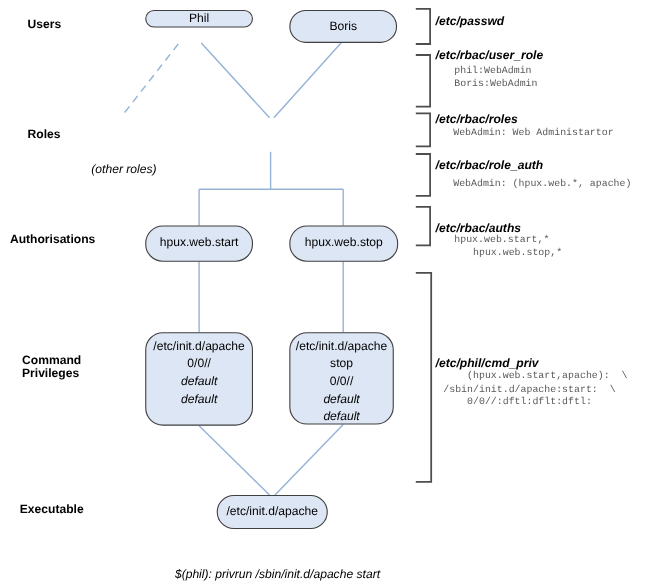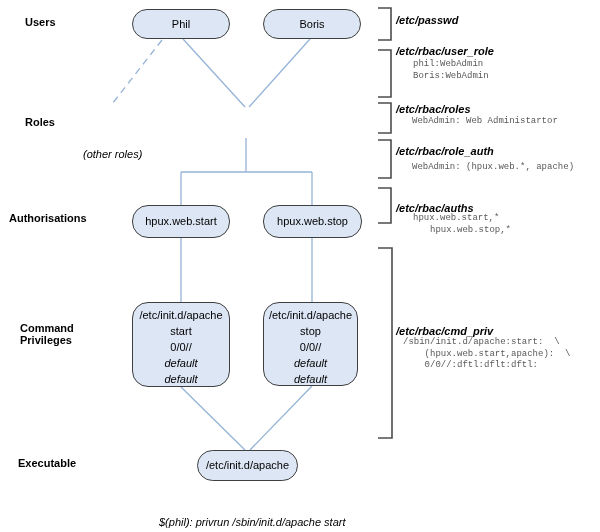--- a/index.html
+++ b/index.html
@@ -65,28 +65,27 @@
   <div class="row-label" style="left:25px;top:16px;">Users</div>
   <div class="row-label" style="left:25px;top:116px;">Roles</div>
   <div class="row-label italic" style="left:83px;top:115px;margin-top:33px;">(other roles)</div>
   <div class="row-label" style="left:9px;top:212px;">Authorisations</div>
   <div class="row-label" style="left:20px;top:322px;">
     <span style="display:block;text-align:center;">Command</span>
     <span style="display:block;">Privileges</span>
   </div>
   <div class="row-label" style="left:18px;top:457px;">Executable</div>
 
-  <div class="node pill" style="left:132px;top:9px;width:98px;height:30px;">Phil</div>
+  <div class="node pill" style="left:132px;top:9px;width:98px;height:16px;">Phil</div>
   <div class="node pill" style="left:263px;top:9px;width:98px;height:30px;">Boris</div>
   <div class="node pill" style="left:132px;top:205px;width:98px;height:33px;">hpux.web.start</div>
   <div class="node pill" style="left:263px;top:205px;width:99px;height:33px;">hpux.web.stop</div>
 
   <div class="node box" style="left:132px;top:302px;width:98px;height:85px;">
     <span class="bline">/etc/init.d/apache</span>
-    <span class="bline">start</span>
     <span class="bline">0/0//</span>
     <span class="bline italic">default</span>
     <span class="bline italic">default</span>
   </div>
   <div class="node box" style="left:263px;top:302px;width:95px;height:84px;">
     <span class="bline">/etc/init.d/apache</span>
     <span class="bline">stop</span>
     <span class="bline">0/0//</span>
     <span class="bline italic">default</span>
     <span class="bline italic">default</span>
@@ -101,18 +100,18 @@
 
   <div class="filelabel" style="left:396px;top:103px;">/etc/rbac/roles</div>
   <div class="fileentries" style="left:412px;top:116px;"><span style="display:block;">WebAdmin: Web Administartor</span></div>
 
   <div class="filelabel" style="left:396px;top:145px;">/etc/rbac/role_auth</div>
   <div class="fileentries" style="left:412px;top:162px;"><span style="display:block;">WebAdmin: (hpux.web.*, apache)</span></div>
 
   <div class="filelabel" style="left:396px;top:202px;">/etc/rbac/auths</div>
   <div class="fileentries" style="left:413px;top:213px;"><span style="display:block;">hpux.web.start,*</span><span style="display:block;margin-left:17px;">hpux.web.stop,*</span></div>
 
-  <div class="filelabel" style="left:396px;top:325px;">/etc/rbac/cmd_priv</div>
-  <div class="fileentries" style="left:403px;top:337px;"><span style="display:block;">/sbin/init.d/apache:start:  \</span><span style="display:block;">    (hpux.web.start,apache):  \</span><span style="display:block;">    0/0//:dftl:dflt:dftl:</span></div>
+  <div class="filelabel" style="left:396px;top:325px;">/etc/phil/cmd_priv</div>
+  <div class="fileentries" style="left:403px;top:337px;"><span style="display:block;">    (hpux.web.start,apache):  \</span><span style="display:block;">/sbin/init.d/apache:start:  \</span><span style="display:block;">    0/0//:dftl:dflt:dftl:</span></div>
 
   <div class="caption" style="left:159px;top:516px;font-style:italic;">$(phil): privrun /sbin/init.d/apache start</div>
 
 </div>
 
 </body></html>

